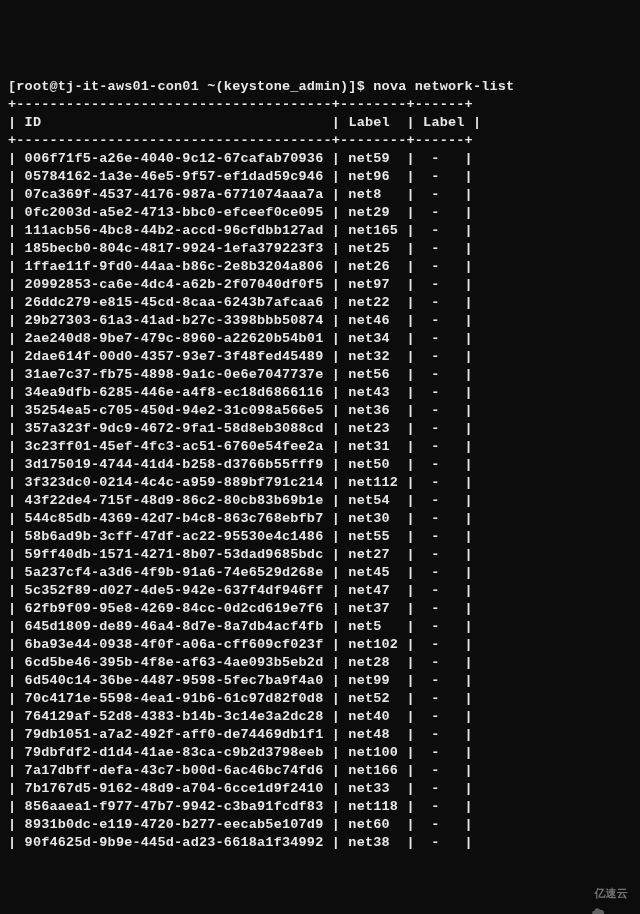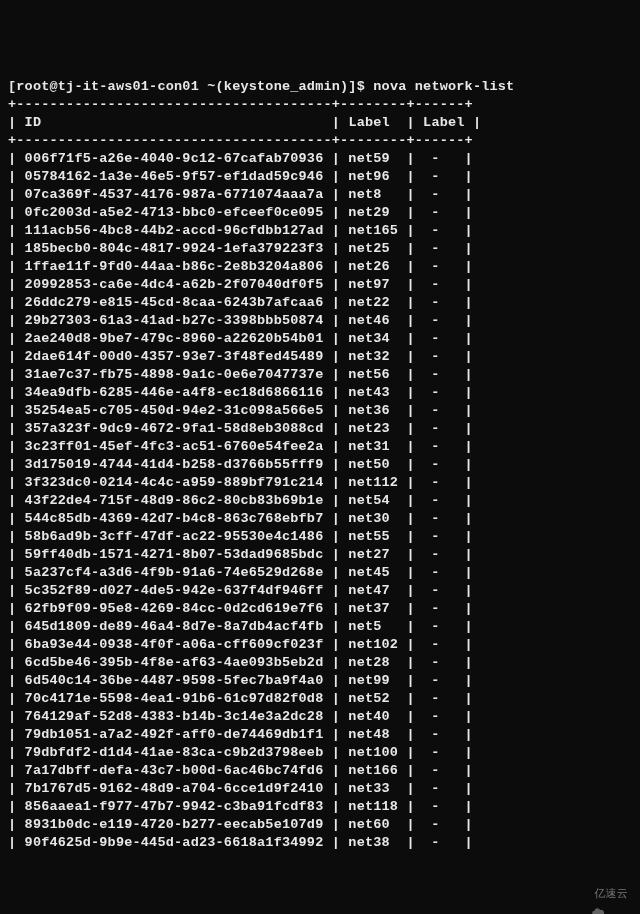--- a/index.html
+++ b/index.html
@@ -25,21 +25,21 @@
       margin-bottom: 16px;
     }
     .watermark {
       position: fixed;
       bottom: 12px;
       right: 12px;
       color: #bbb;
       font-size: 11px;
       font-family: sans-serif;
       opacity: 0.6;
-      font-weight: normal;
+      font-weight: bold;
     }
     .watermark-icon {
       display: inline-block;
       width: 14px;
       height: 14px;
       vertical-align: middle;
       margin-right: 2px;
     }
   </style>
 </head>

